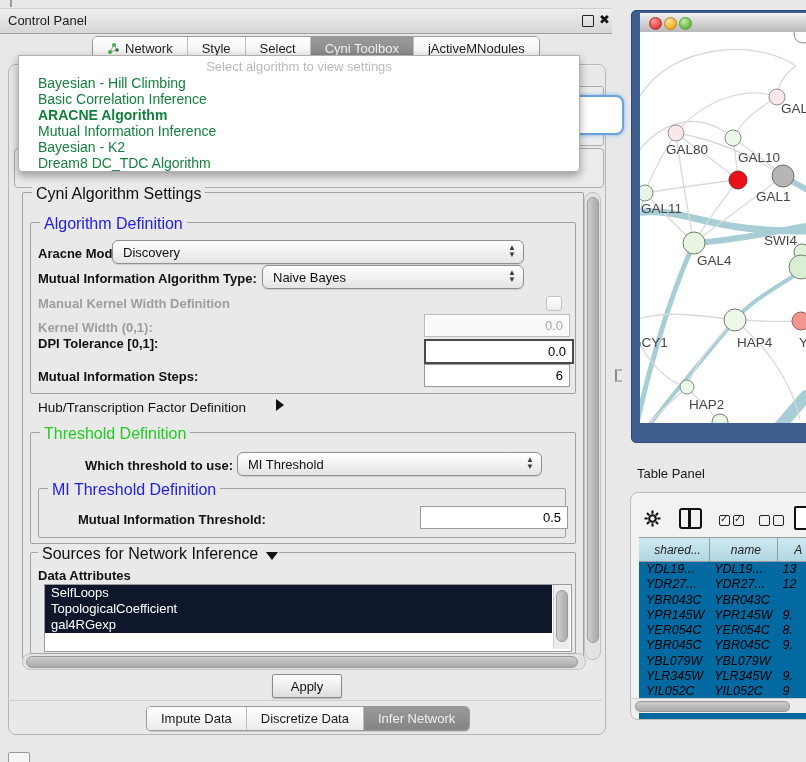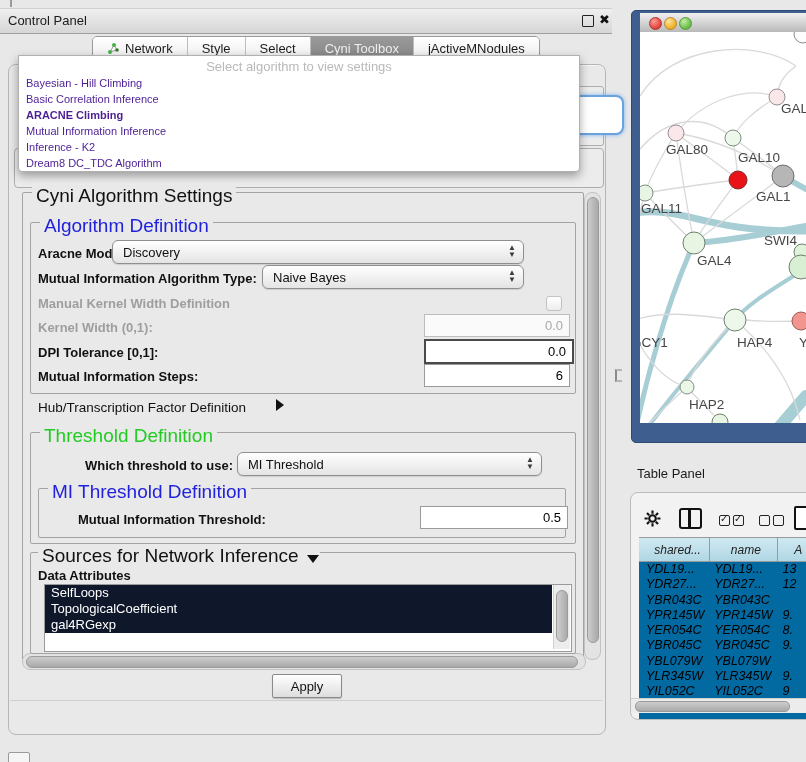--- a/index.html
+++ b/index.html
@@ -32,26 +32,26 @@
   .peek-box1{left:520px;top:86px;width:82px;height:58px;background:#ececec;border:1px solid #adadad;border-radius:3px;}
   .peek-combo{left:560px;top:95px;width:60px;height:36px;background:#fff;border:2px solid #6aa2dd;border-radius:8px;
     box-shadow:0 0 4px #7fb2e8;}
   .peek-box2{left:14px;top:148px;width:588px;height:38px;background:#ececec;border:1px solid #adadad;border-radius:4px;}
 
   
   .dropdown{left:18px;top:55px;width:560px;height:115px;background:#ffffff;border:1px solid #b0b0b0;
     border-radius:0 0 4px 4px;box-shadow:0 4px 10px rgba(0,0,0,.35);z-index:30;}
   .dd-placeholder{position:absolute;left:0;top:3px;width:100%;text-align:center;font-size:13px;color:#b9b9b9;}
   .dd-list{position:absolute;left:0;top:19px;width:100%;}
-  .dd-item{height:16px;line-height:16px;padding-left:7px;font-size:11px;color:#4c1d95;}
+  .dd-item{height:16px;line-height:16px;padding-left:19px;font-size:14px;color:#15803d;}
   .dd-item.bold{font-weight:bold;}
 
   
   .group{border:1px solid #a3a3a3;border-radius:2px;}
-  .legend{position:absolute;font-size:19px;background:#e9e9e9;padding:0 4px;white-space:nowrap;}
+  .legend{position:absolute;font-size:16px;background:#e9e9e9;padding:0 4px;white-space:nowrap;}
 
   .settings-outer{left:22px;top:192px;width:560px;height:466px;}
   .vscroll{left:584px;top:192px;width:15px;height:466px;background:#e3e3e3;border:1px solid #c2c2c2;border-radius:8px;}
   .vscroll .thumb{position:absolute;left:1.5px;top:4px;width:10px;height:444px;border-radius:6px;
     background:linear-gradient(90deg,#cdcdcd,#a9a9a9);border:1px solid #9b9b9b;}
   .hscroll{left:22px;top:653px;width:562px;height:15px;background:#e3e3e3;border:1px solid #c2c2c2;border-radius:8px;}
   .hscroll .thumb{position:absolute;left:3px;top:1.5px;width:550px;height:10px;border-radius:6px;
     background:linear-gradient(#cdcdcd,#a9a9a9);border:1px solid #9b9b9b;}
 
   .lbl{position:absolute;font-size:13px;font-weight:bold;color:#111;white-space:nowrap;}
@@ -169,23 +169,23 @@
       <div class="seg">
         <span>jActiveMNodules</span>
       </div>
     </div>
 
   <div class="abs dropdown">
     <div class="dd-placeholder">Select algorithm to view settings</div>
     <div class="dd-list" id="ddList">
         <div class="dd-item">Bayesian - Hill Climbing</div>
         <div class="dd-item">Basic Correlation Inference</div>
-        <div class="dd-item bold">ARACNE Climbing</div>
+        <div class="dd-item bold">ARACNE Algorithm</div>
         <div class="dd-item">Mutual Information Inference</div>
-        <div class="dd-item">Inference - K2</div>
+        <div class="dd-item">Bayesian - K2</div>
         <div class="dd-item">Dream8 DC_TDC Algorithm</div>
       </div>
   </div>
 
   <div class="abs group settings-outer"></div>
   <span class="abs legend" style="left:32px;top:185px;color:#111;">Cyni Algorithm Settings</span>
 
   <div class="abs vscroll">
       <div class="thumb"></div>
     </div>
@@ -213,21 +213,21 @@
         <span>▼</span>
       </span>
   </div>
 
   <span class="abs lbl disabled" style="left:38px;top:296px;">Manual Kernel Width Definition</span>
   <div class="abs checkbox" style="left:546px;top:296px;"></div>
 
   <span class="abs lbl disabled" style="left:38px;top:320px;">Kernel Width (0,1):</span>
   <div class="abs tfield disabled" style="left:424px;top:314px;width:138px;">0.0</div>
 
-  <span class="abs lbl" style="left:38px;top:345px;">DPI Tolerance [0,1]:</span>
+  <span class="abs lbl" style="left:38px;top:336px;">DPI Tolerance [0,1]:</span>
   <div class="abs tfield focus" style="left:424px;top:339px;width:140px;">0.0</div>
 
   <span class="abs lbl" style="left:38px;top:369px;">Mutual Information Steps:</span>
   <div class="abs tfield" style="left:424px;top:364px;width:138px;">6</div>
 
   <span class="abs lbl plain" style="left:38px;top:400px;font-size:13.5px;">Hub/Transcription Factor Definition</span>
   <span class="abs tri tri-right" style="left:276px;top:399px;"></span>
 
   <div class="abs group" style="left:30px;top:432px;width:544px;height:110px;"></div>
   <span class="abs legend" style="left:40px;top:425px;color:#22cc22;">Threshold Definition</span>
@@ -257,20 +257,25 @@
     <div class="attr-item">SelfLoops</div>
       <div class="attr-item">TopologicalCoefficient</div>
       <div class="attr-item">gal4RGexp</div>
       <div class="attr-scroll">
         <div class="thumb"></div>
       </div>
   </div>
 
   <div class="abs apply-btn">Apply</div>
 
+  <div class="abs seg-bar" style="left:146px;top:706px;" id="bottomTabs">
+      <div class="seg">Impute Data</div>
+      <div class="seg">Discretize Data</div>
+      <div class="seg selected">Infer Network</div>
+    </div>
 
   <div class="abs small-float"></div>
 
   <div class="abs splitter-grip"></div>
 
   <div class="abs net-frame"></div>
   <div class="abs net-titlebar">
     <span class="light red"></span>
     <span class="light yellow"></span>
     <span class="light green"></span>

